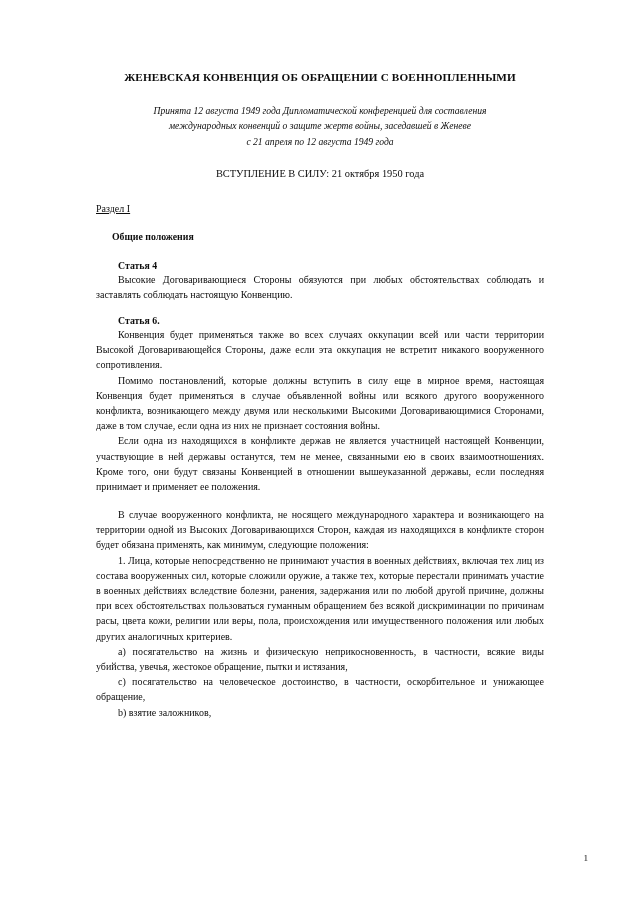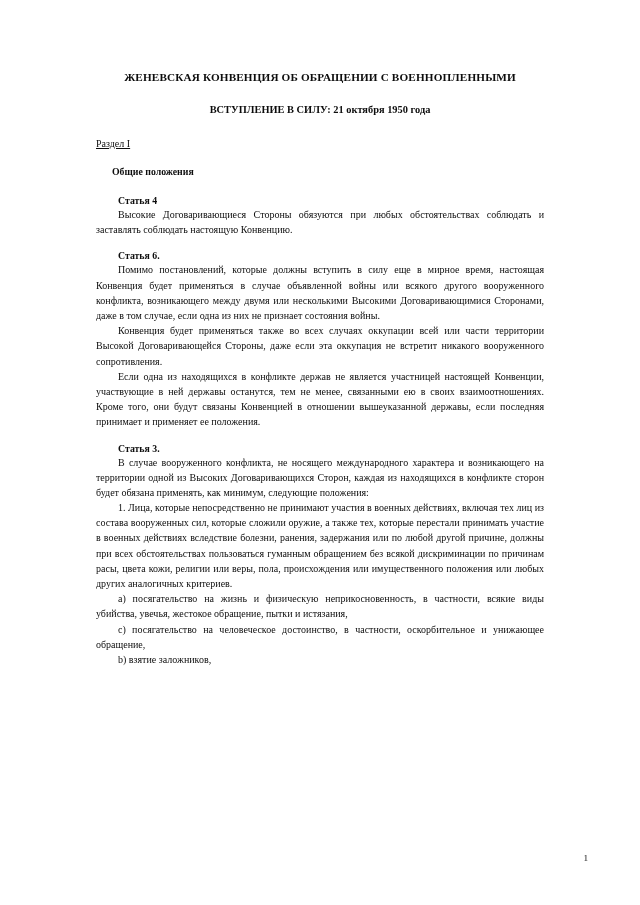--- a/index.html
+++ b/index.html
@@ -47,21 +47,21 @@
     font-style: italic;
     font-size: 9.6px;
     text-align: center;
     line-height: 1.62;
     margin: 0 0 18px 0;
   }
   .subtitle div { white-space: nowrap; }
 
   .effective-date {
     font-size: 10.4px;
-    font-weight: bold;
+    font-weight: normal;
     text-align: center;
     margin: 0 0 22px 0;
     line-height: 1.3;
   }
 
   .section-label {
     font-size: 10px;
     text-decoration: underline;
     margin: 0 0 17px 0;
     display: block;
@@ -103,40 +103,44 @@
   }
 </style>
 </head>
 <body>
 
 <div class="page">
   <div class="content">
 
     <h1 class="doc-title">ЖЕНЕВСКАЯ КОНВЕНЦИЯ ОБ ОБРАЩЕНИИ С ВОЕННОПЛЕННЫМИ</h1>
 
+    <div class="subtitle">
+      <div>Принята 12 августа 1949 года Дипломатической конференцией для составления</div>
+      <div>международных конвенций о защите жертв войны, заседавшей в Женеве</div>
+      <div>с 21 апреля по 12 августа 1949 года</div>
+    </div>
 
     <div class="effective-date">ВСТУПЛЕНИЕ В СИЛУ: 21 октября 1950 года</div>
 
     <span class="section-label">Раздел I</span>
 
     <div class="section-heading">Общие положения</div>
 
     <div class="article-heading">Статья 4</div>
     <p class="body">Высокие Договаривающиеся Стороны обязуются при любых обстоятельствах соблюдать и заставлять соблюдать настоящую Конвенцию.</p>
 
     <div class="gap-md"></div>
 
     <div class="article-heading">Статья 6.</div>
+    <p class="body">Конвенция будет применяться также во всех случаях оккупации всей или части территории Высокой Договаривающейся Стороны, даже если эта оккупация не встретит никакого вооруженного сопротивления.</p>
     <p class="body">Помимо постановлений, которые должны вступить в силу еще в мирное время, настоящая Конвенция будет применяться в случае объявленной войны или всякого другого вооруженного конфликта, возникающего между двумя или несколькими Высокими Договаривающимися Сторонами, даже в том случае, если одна из них не признает состояния войны.</p>
-    <p class="body">Конвенция будет применяться также во всех случаях оккупации всей или части территории Высокой Договаривающейся Стороны, даже если эта оккупация не встретит никакого вооруженного сопротивления.</p>
     <p class="body">Если одна из находящихся в конфликте держав не является участницей настоящей Конвенции, участвующие в ней державы останутся, тем не менее, связанными ею в своих взаимоотношениях. Кроме того, они будут связаны Конвенцией в отношении вышеуказанной державы, если последняя принимает и применяет ее положения.</p>
 
     <div class="gap-md"></div>
 
-    <div class="article-heading">Статья 3.</div>
     <p class="body">В случае вооруженного конфликта, не носящего международного характера и возникающего на территории одной из Высоких Договаривающихся Сторон, каждая из находящихся в конфликте сторон будет обязана применять, как минимум, следующие положения:</p>
     <p class="body">1. Лица, которые непосредственно не принимают участия в военных действиях, включая тех лиц из состава вооруженных сил, которые сложили оружие, а также тех, которые перестали принимать участие в военных действиях вследствие болезни, ранения, задержания или по любой другой причине, должны при всех обстоятельствах пользоваться гуманным обращением без всякой дискриминации по причинам расы, цвета кожи, религии или веры, пола, происхождения или имущественного положения или любых других аналогичных критериев.</p>
     <p class="body">a) посягательство на жизнь и физическую неприкосновенность, в частности, всякие виды убийства, увечья, жестокое обращение, пытки и истязания,</p>
     <p class="body">c) посягательство на человеческое достоинство, в частности, оскорбительное и унижающее обращение,</p>
     <p class="body">b) взятие заложников,</p>
 
   </div>
 
   <div class="page-number">1</div>
 </div>

